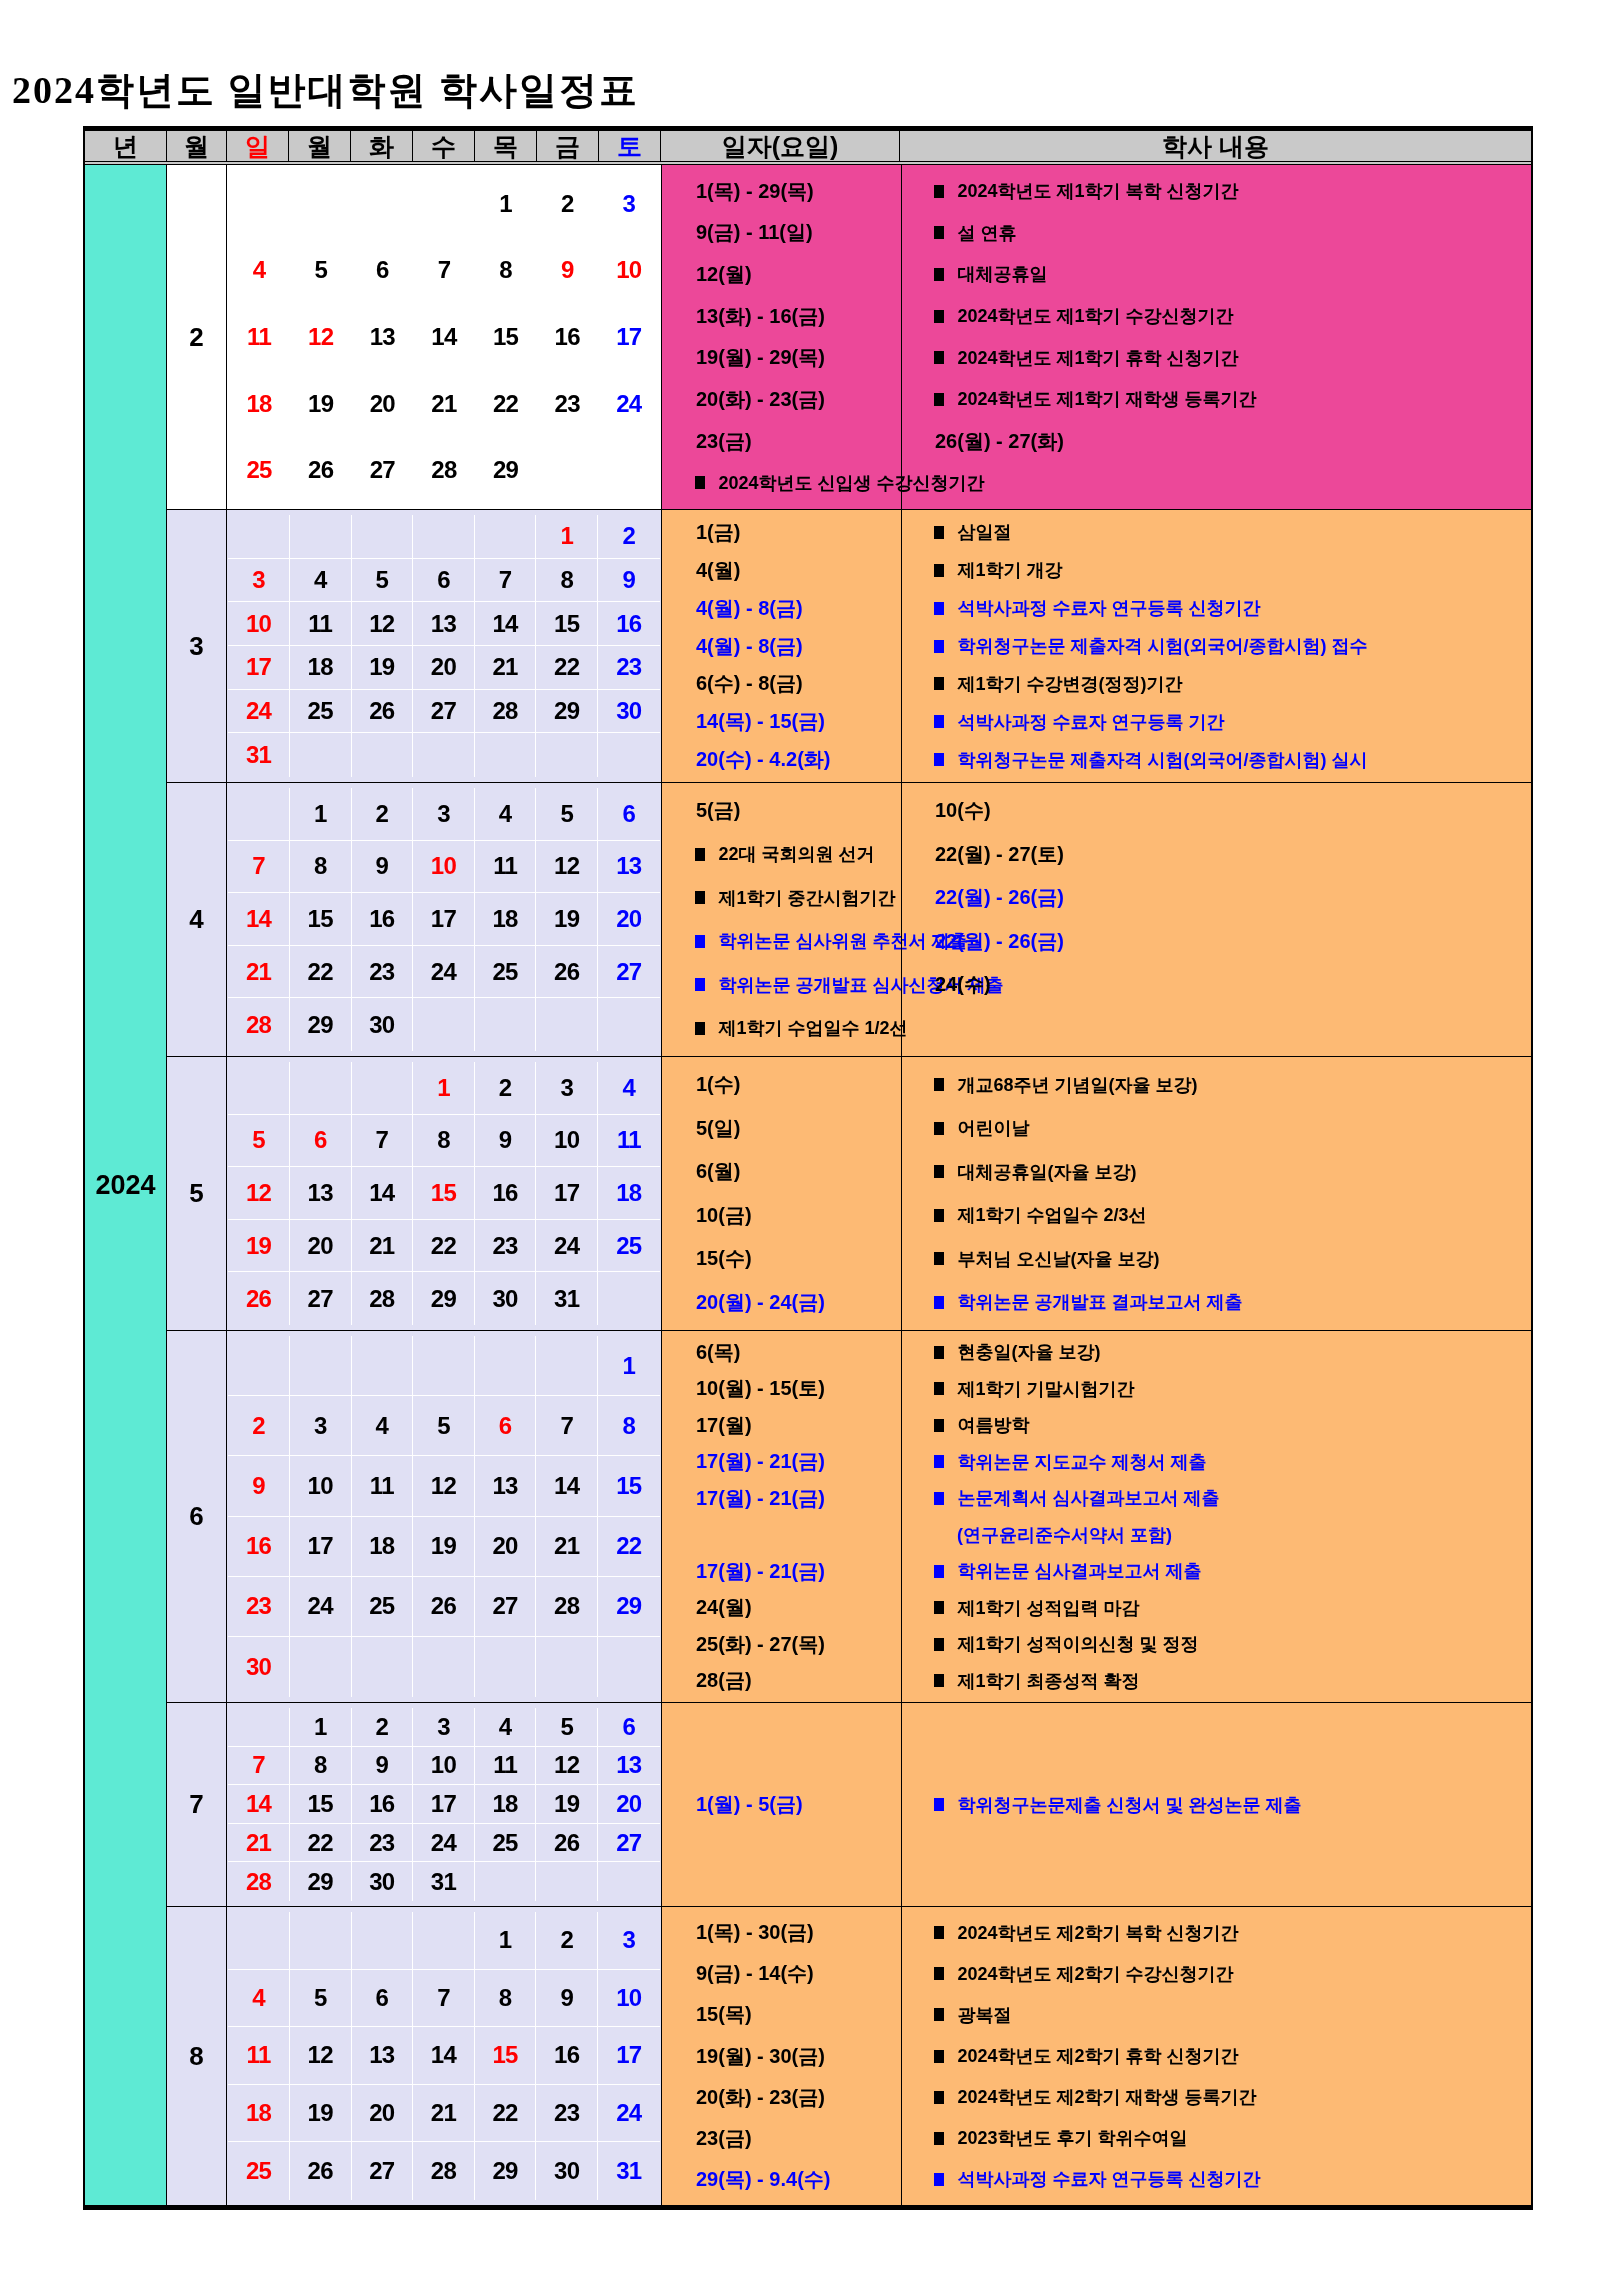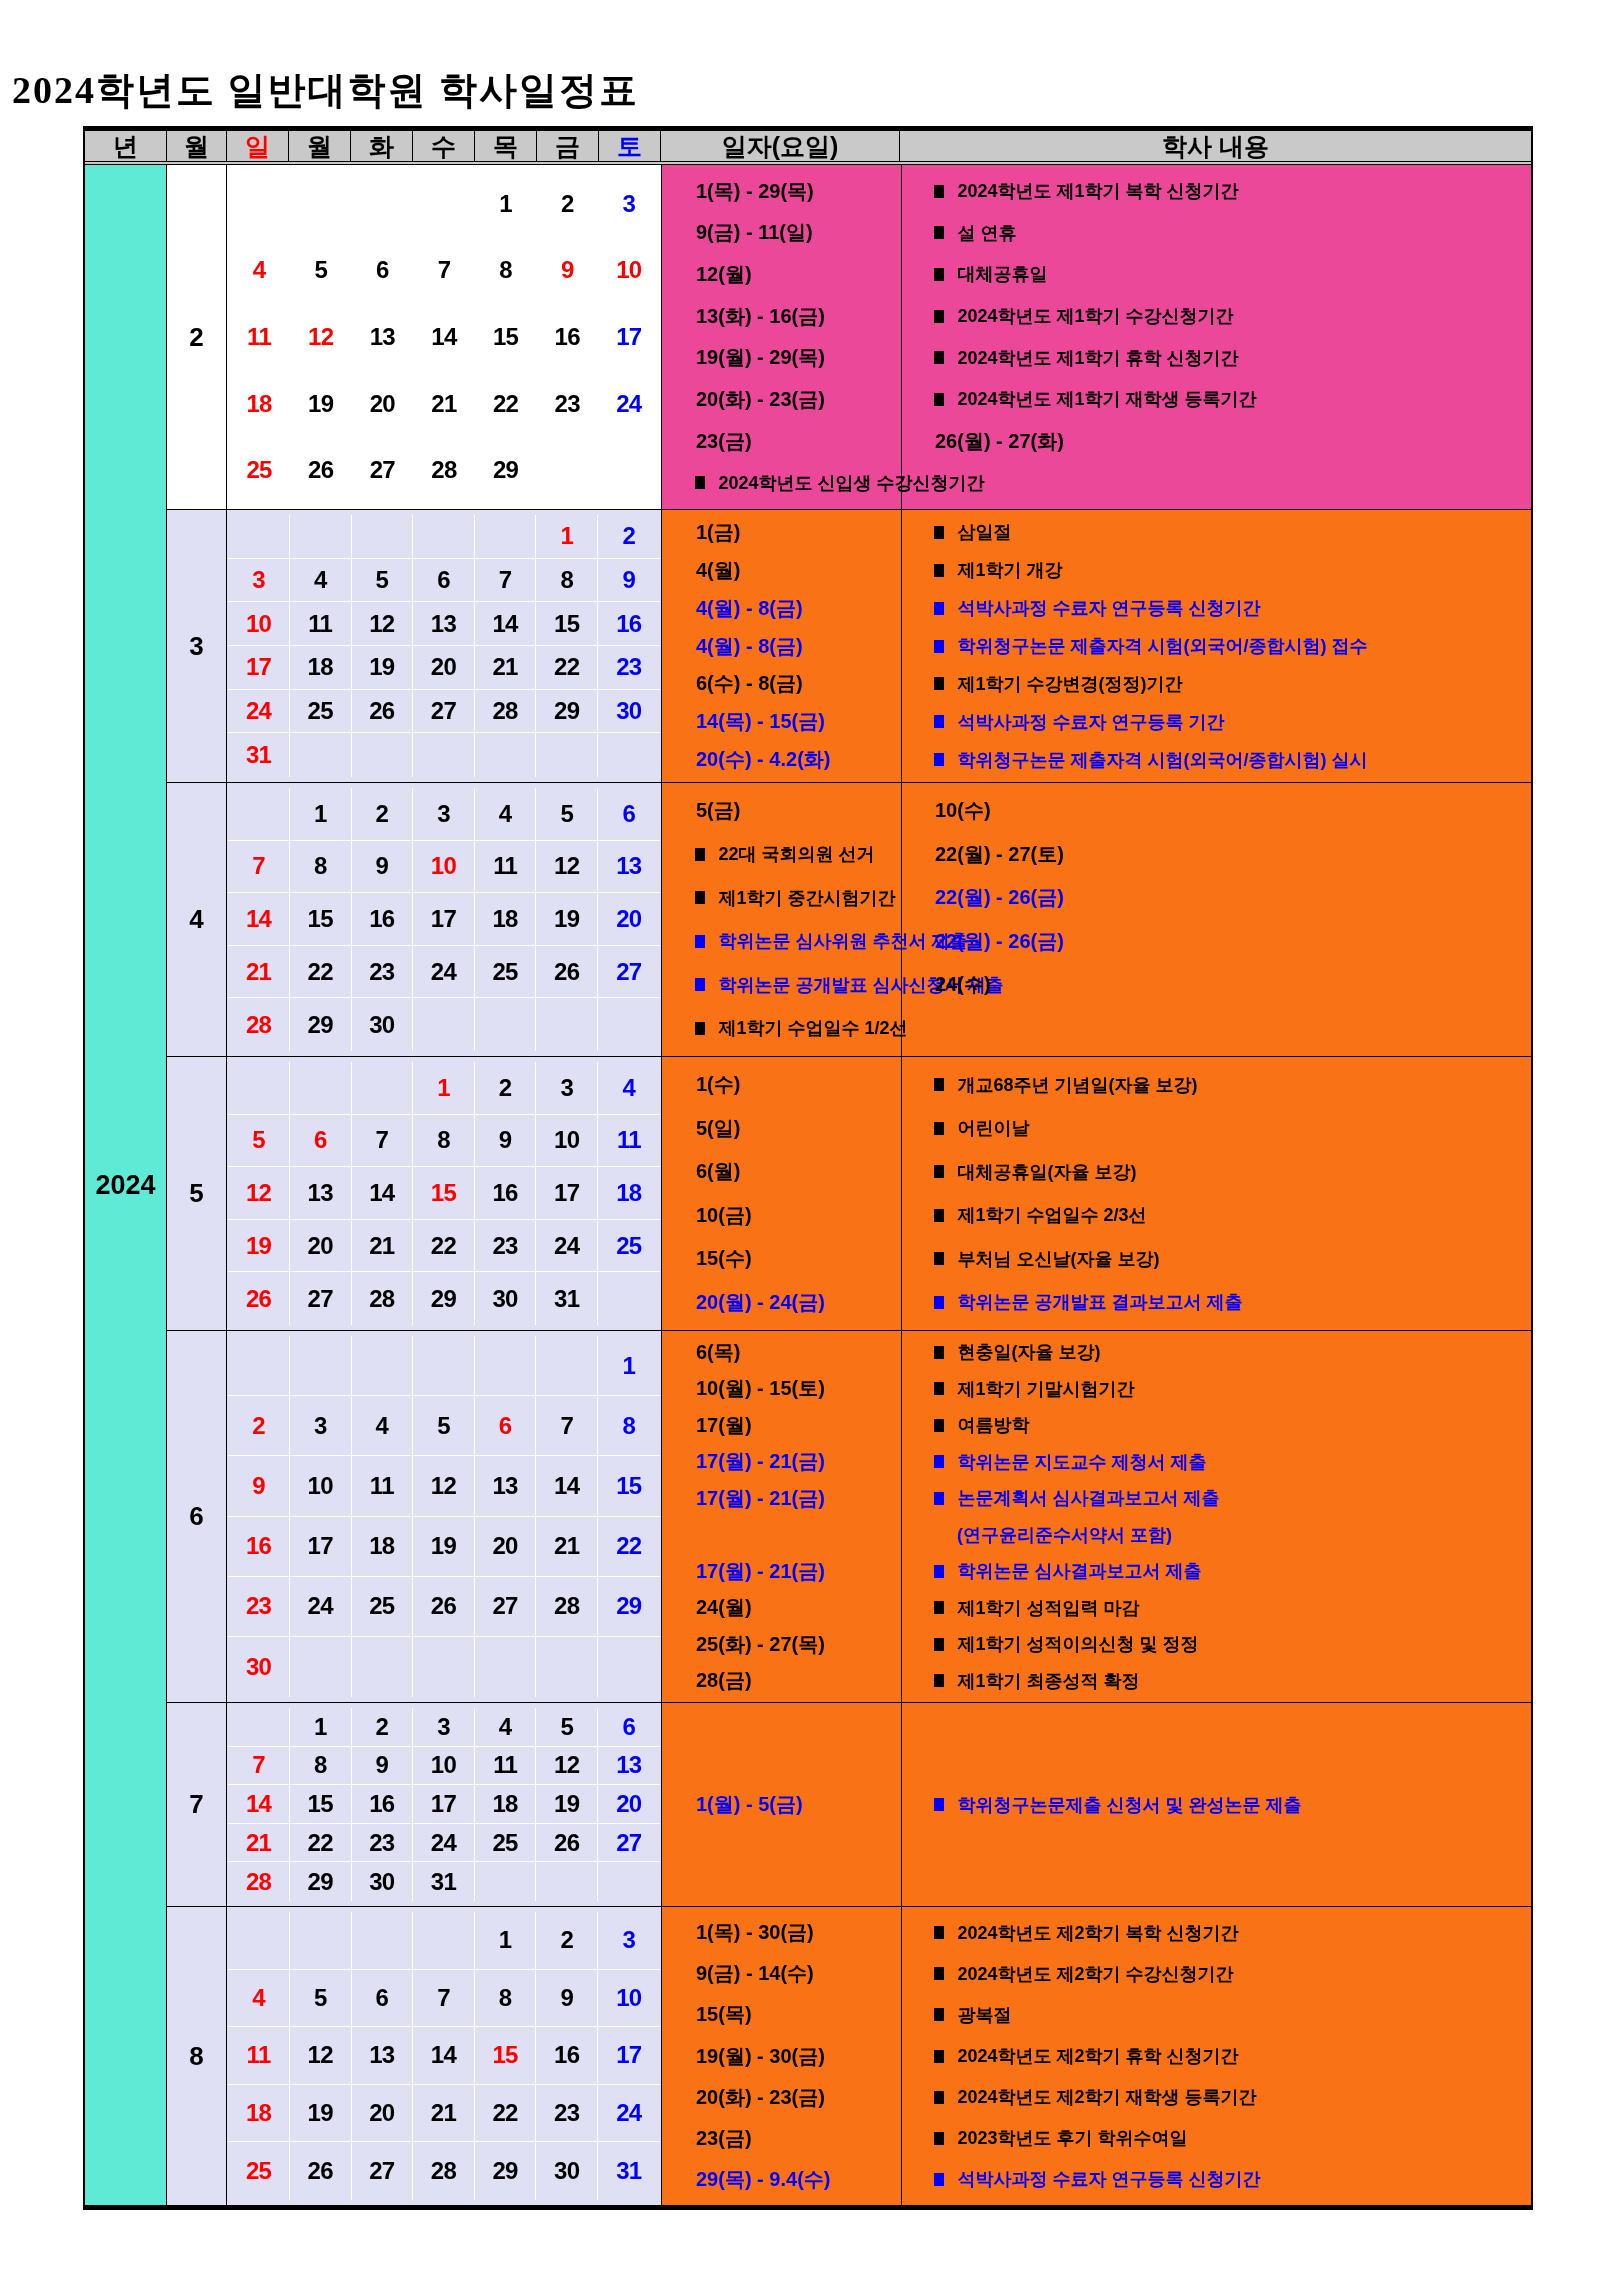--- a/index.html
+++ b/index.html
@@ -55,21 +55,21 @@
   .cal-cell.r{color:#FF0000;}
   .cal-cell.b{color:#0000FF;}
   
   .month.lav .month-cell,.month.lav .cal{background:#E0E0F4;}
   .month.lav .cal-cell{border-right:1.3px solid #fff;border-bottom:1.3px solid #fff;}
   .month.lav .cal-cell.lastcol{border-right:none;}
   .month.lav .cal-cell.lastrow{border-bottom:none;}
   
   .events{
     grid-column:3/5;position:relative;display:grid;grid-template-columns:239px 1fr;
-    align-content:space-evenly;background:#f97316;
+    align-content:space-evenly;background:#fdba74;
   }
   .events::before{content:"";position:absolute;left:239px;top:0;bottom:0;width:1.3px;background:#000;}
   .month.feb .events{background:#ec4899;}
   .ev-date{
     font-size:20px;height:31px;display:flex;align-items:center;
     padding-left:34px;box-sizing:border-box;white-space:nowrap;
   }
   .ev-text{
     font-size:18px;height:31px;display:flex;align-items:center;
     padding-left:33px;box-sizing:border-box;white-space:nowrap;

